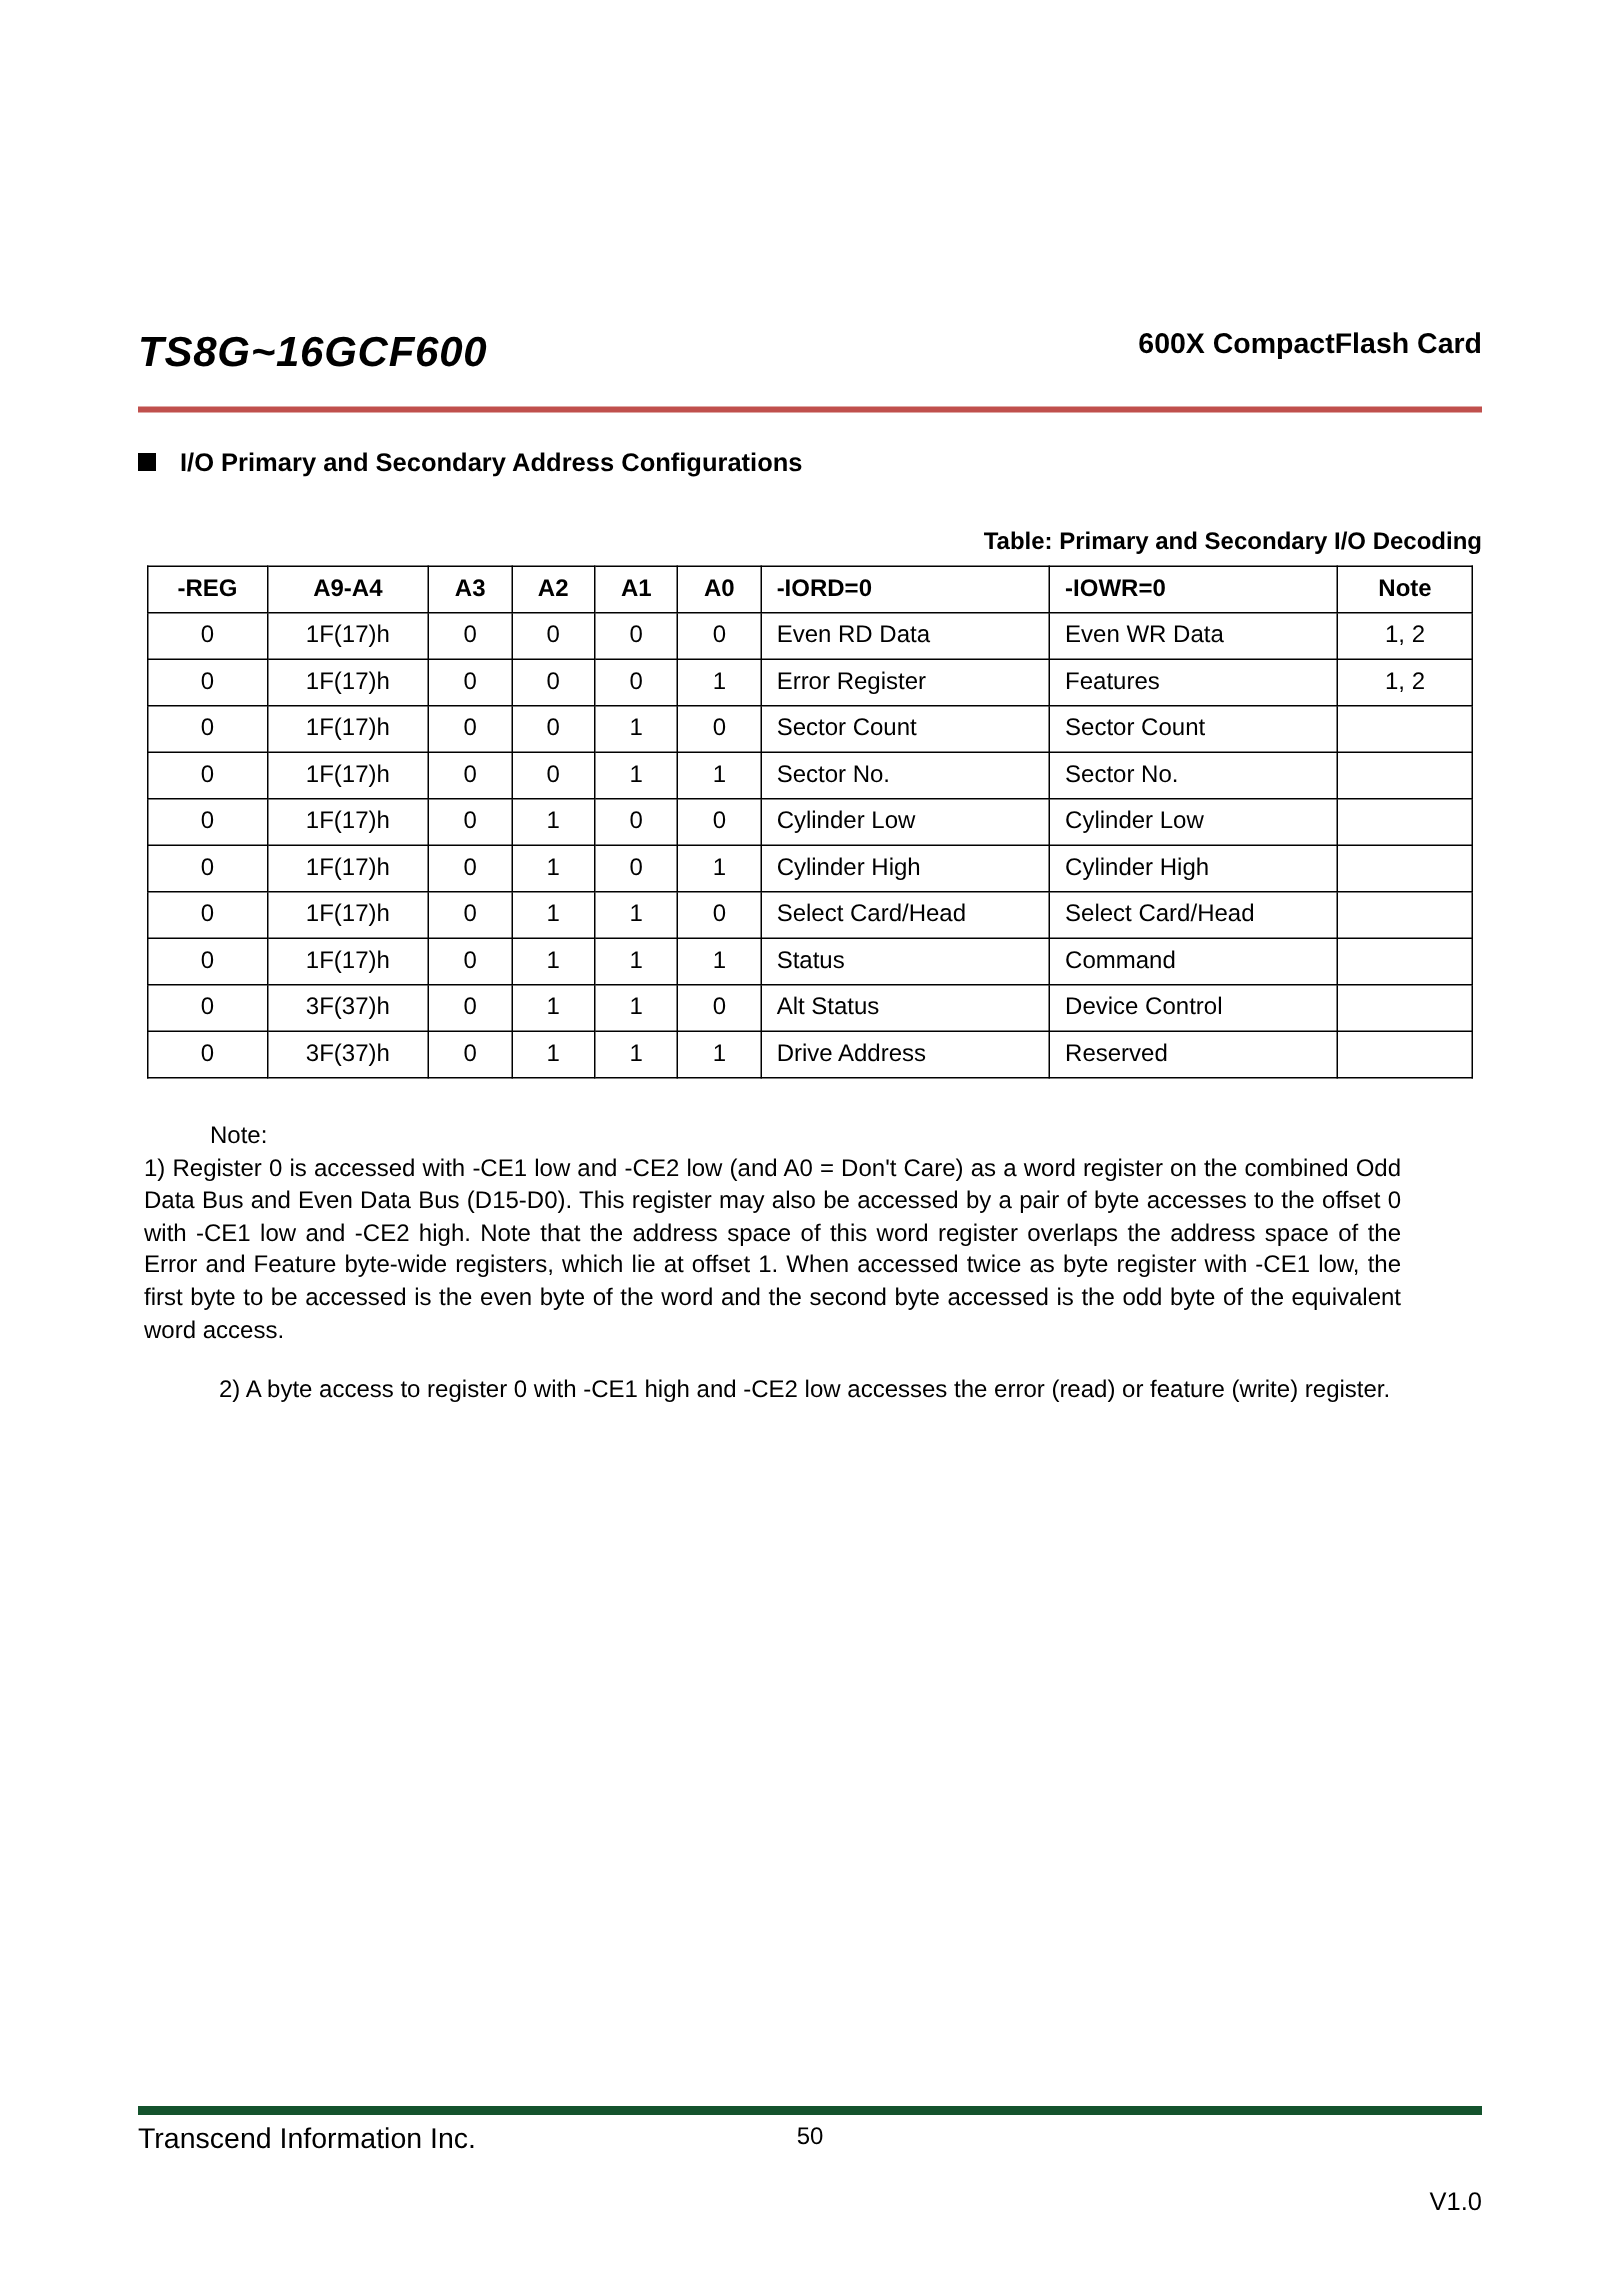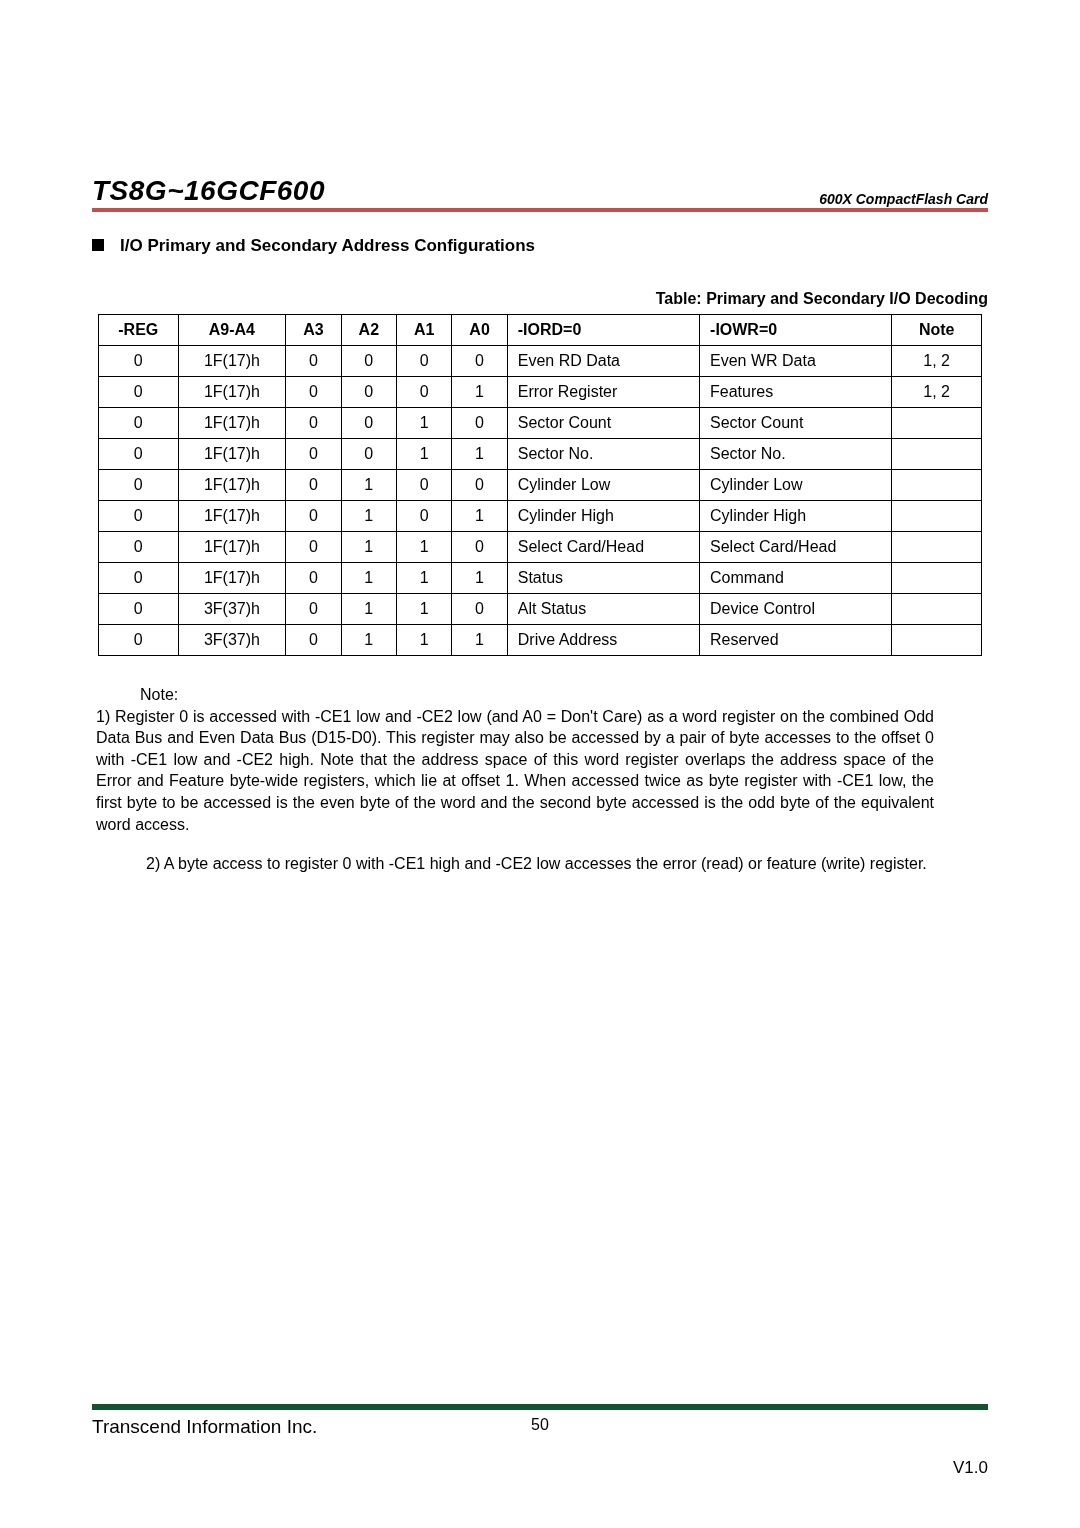--- a/index.html
+++ b/index.html
@@ -12,35 +12,35 @@
   .page {
     width: 1080px;
     height: 1528px;
     box-sizing: border-box;
     padding: 175px 92px 60px 92px;
     position: relative;
   }
   .header-row {
     display: flex;
     justify-content: space-between;
-    align-items: flex-end;
+    align-items: flex-start;
     border-bottom: 4px solid #c0504d;
-    padding-bottom: 1px;
+    padding-bottom: 20px;
     margin-bottom: 24px;
+    margin-top: 44px;
   }
   .product-title {
     font-size: 28px;
     font-weight: bold;
     font-style: italic;
     letter-spacing: 0.5px;
   }
   .product-subtitle {
-    font-size: 14px;
-    font-weight: bold;
-    font-style: italic;
+    font-size: 19px;
+    font-weight: bold;
   }
   .section-row {
     display: flex;
     align-items: flex-start;
     margin-bottom: 9px;
   }
   .section-bullet {
     width: 12px;
     height: 12px;
     background: #000;

